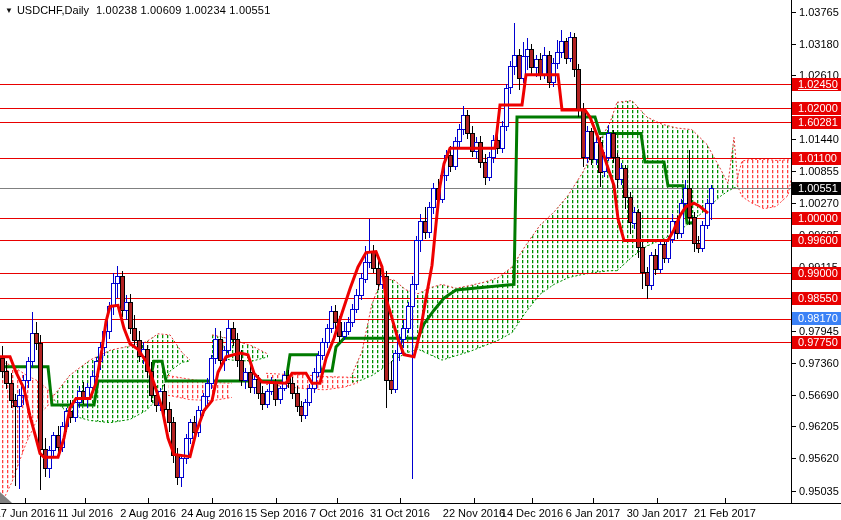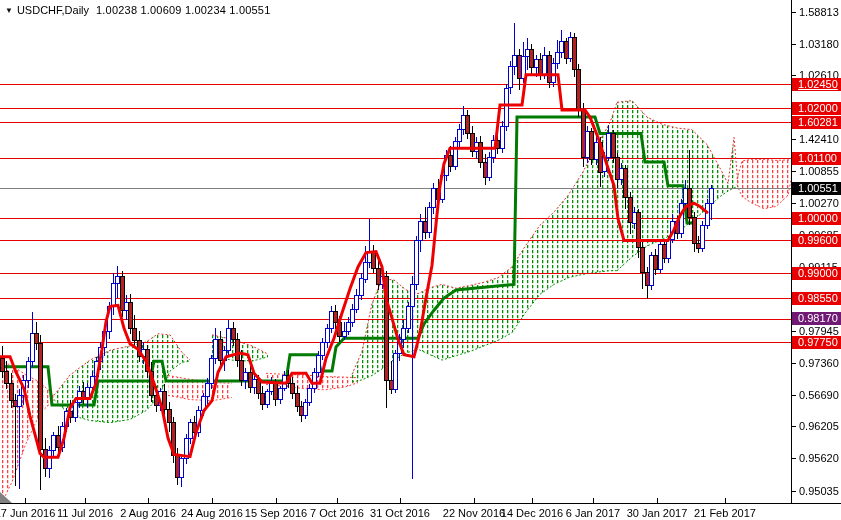--- a/index.html
+++ b/index.html
@@ -420,43 +420,43 @@
         <line x1="593.5" x2="593.5" y1="498" y2="503" stroke="#000" stroke-width="1" shape-rendering="crispEdges"></line>
         <line x1="657.5" x2="657.5" y1="498" y2="503" stroke="#000" stroke-width="1" shape-rendering="crispEdges"></line>
         <line x1="725.5" x2="725.5" y1="498" y2="503" stroke="#000" stroke-width="1" shape-rendering="crispEdges"></line>
         <polygon points="0,492 12,503 0,503" fill="#808080"></polygon>
       </svg>
     <div id="chart-title">
       <span class="tri">▼</span><span>USDCHF,Daily</span><span class="q">1.00238 1.00609 1.00234 1.00551</span>
     </div>
   </div>
   <div id="yaxis">
-      <div class="ytick" style="top: 6px;"><span class="dash"></span><span class="txt">1.58813</span></div>
+      <div class="ytick" style="top: 6px;"><span class="dash"></span><span class="txt">1.03765</span></div>
       <div class="ytick" style="top: 38px;"><span class="dash"></span><span class="txt">1.03180</span></div>
       <div class="ytick" style="top: 69px;"><span class="dash"></span><span class="txt">1.02610</span></div>
-      <div class="ytick" style="top: 133px;"><span class="dash"></span><span class="txt">1.42410</span></div>
+      <div class="ytick" style="top: 133px;"><span class="dash"></span><span class="txt">1.01440</span></div>
       <div class="ytick" style="top: 165px;"><span class="dash"></span><span class="txt">1.00855</span></div>
       <div class="ytick" style="top: 197px;"><span class="dash"></span><span class="txt">1.00270</span></div>
       <div class="ytick" style="top: 229px;"><span class="dash"></span><span class="txt">0.99685</span></div>
       <div class="ytick" style="top: 261px;"><span class="dash"></span><span class="txt">0.99115</span></div>
       <div class="ytick" style="top: 325px;"><span class="dash"></span><span class="txt">0.97945</span></div>
       <div class="ytick" style="top: 357px;"><span class="dash"></span><span class="txt">0.97360</span></div>
       <div class="ytick" style="top: 389px;"><span class="dash"></span><span class="txt">0.56690</span></div>
       <div class="ytick" style="top: 420px;"><span class="dash"></span><span class="txt">0.96205</span></div>
       <div class="ytick" style="top: 452px;"><span class="dash"></span><span class="txt">0.95620</span></div>
       <div class="ytick" style="top: 485px;"><span class="dash"></span><span class="txt">0.95035</span></div>
       <div class="ybox red" style="top: 78px; background: rgb(232, 0, 0); text-decoration: underline;">1.02450</div>
       <div class="ybox red" style="top: 102px; background: rgb(232, 0, 0);">1.02000</div>
       <div class="ybox red" style="top: 116px; background: rgb(232, 0, 0);">1.60281</div>
       <div class="ybox red" style="top: 152px; background: rgb(232, 0, 0);">1.01100</div>
       <div class="ybox red" style="top: 212px; background: rgb(232, 0, 0);">1.00000</div>
       <div class="ybox red" style="top: 234px; background: rgb(232, 0, 0);">0.99600</div>
       <div class="ybox red" style="top: 267px; background: rgb(232, 0, 0);">0.99000</div>
       <div class="ybox red" style="top: 292px; background: rgb(232, 0, 0);">0.98550</div>
-      <div class="ybox red" style="top: 312px; background: #701a75;">0.98170</div>
+      <div class="ybox red" style="top: 312px; background: #3b82f6;">0.98170</div>
       <div class="ybox red" style="top: 336px; background: rgb(232, 0, 0);">0.97750</div>
       <div class="ybox black" style="top: 182px;">1.00551</div>
     </div>
   <div id="xaxis">
       <div class="xlabel" style="left: 25px;">17 Jun 2016</div>
       <div class="xlabel" style="left: 85px;">11 Jul 2016</div>
       <div class="xlabel" style="left: 148px;">2 Aug 2016</div>
       <div class="xlabel" style="left: 212px; text-align: right;">24 Aug 2016</div>
       <div class="xlabel" style="left: 276px;">15 Sep 2016</div>
       <div class="xlabel" style="left: 337px;">7 Oct 2016</div>

